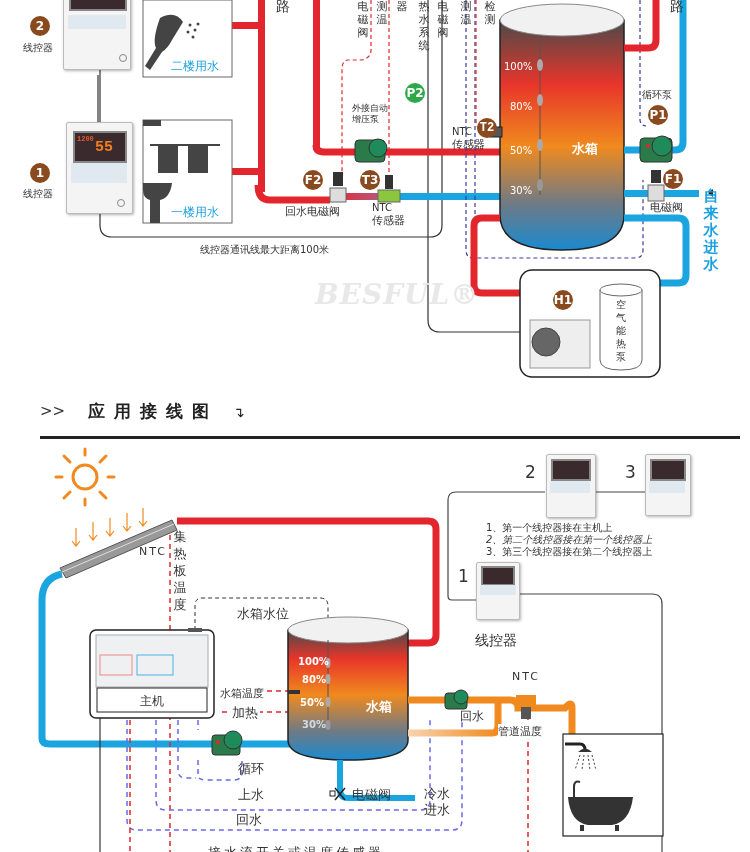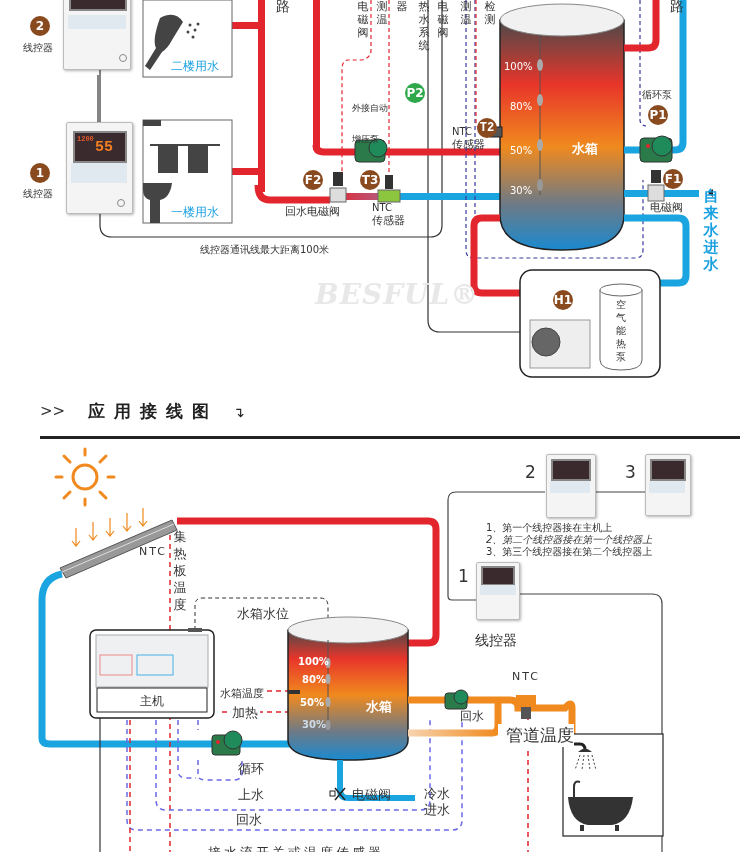--- a/index.html
+++ b/index.html
@@ -268,21 +268,21 @@
 <div class="vlbl" style="left:376px; top:0px;">测温</div>
 <div class="vlbl" style="left:396px; top:0px;">器</div>
 <div class="vlbl" style="left:418px; top:0px;">热水系统</div>
 <div class="vlbl" style="left:437px; top:0px;">电磁阀</div>
 <div class="vlbl" style="left:460px; top:0px;">测温</div>
 <div class="vlbl" style="left:484px; top:0px;">检测</div>
 <div class="vlbl" style="left:670px; top:0px; font-size:14px;">路</div>
 
 <div class="badge green" style="left:374px; top:83px;margin-left:31px;">P2</div>
 <div class="lbl" style="left:352px; top:102px; font-size:9px;">外接自动</div>
-<div class="lbl" style="left:352px; top:113px; font-size:9px;margin-top:20px;">增压泵</div>
+<div class="lbl" style="left:352px; top:113px; font-size:9px;">增压泵</div>
 <div class="badge" style="left:303px; top:170px;">F2</div>
 <div class="lbl" style="left:285px; top:204px;">回水电磁阀</div>
 <div class="badge" style="left:360px; top:170px;">T3</div>
 <div class="lbl" style="left:372px; top:202px; font-size:10px;">NTC</div>
 <div class="lbl" style="left:372px; top:213px;">传感器</div>
 <div class="badge" style="left:477px; top:118px;font-family:Liberation Mono, monospace;">T2</div>
 <div class="lbl" style="left:452px; top:126px; font-size:10px;">NTC</div>
 <div class="lbl" style="left:452px; top:137px;">传感器</div>
 <div class="lbl" style="left:642px; top:88px; font-size:10px;">循环泵</div>
 <div class="badge" style="left:648px; top:105px;">P1</div>
@@ -319,21 +319,21 @@
 <div class="lbl" style="left:302px; top:674px; color:#fff; font-weight:bold; font-size:10px;">80%</div>
 <div class="lbl" style="left:300px; top:697px; color:#fff; font-weight:bold; font-size:10px;">50%</div>
 <div class="lbl" style="left:302px; top:719px; color:#cde; font-weight:bold; font-size:10px;">30%</div>
 <div class="lbl" style="left:202px; top:760px; font-size:13px;margin-left:36px;">循环</div>
 <div class="lbl" style="left:238px; top:786px; font-size:13px; background:#fff;text-align:center;">上水</div>
 <div class="lbl" style="left:236px; top:811px; font-size:13px; background:#fff;">回水</div>
 <div class="lbl" style="left:352px; top:786px; font-size:13px;">电磁阀</div>
 <div class="vlbl" style="left:422px; top:786px; width:30px; font-size:13px; line-height:16px;">冷水进水</div>
 <div class="lbl" style="left:460px; top:708px; font-size:12px;">回水</div>
 <div class="lbl" style="left:512px; top:670px; font-size:11px; letter-spacing:2px;">NTC</div>
-<div class="lbl" style="left:498px; top:724px; font-size:17px; background:#fff;padding-left:8px;">管道温度</div>
+<div class="lbl" style="left:498px; top:724px; font-size:11px; background:#fff;">管道温度</div>
 
 <div class="lbl" style="left:458px; top:566px; font-size:17px;">1</div>
 <div class="controller" style="left:476px; top:562px; width:42px; height:56px;">
   <div class="screen" style="left:4px; top:3px; width:30px; height:16px;"></div>
   <div class="keys" style="left:3px; top:22px; width:36px; height:10px;"></div>
 </div>
 <div class="lbl" style="left:475px; top:632px; font-size:14px;">线控器</div>
 <div class="lbl" style="left:525px; top:462px; font-size:17px;">2</div>
 <div class="controller" style="left:546px; top:454px; width:48px; height:62px;">
   <div class="screen" style="left:4px; top:4px; width:36px; height:18px;"></div>

